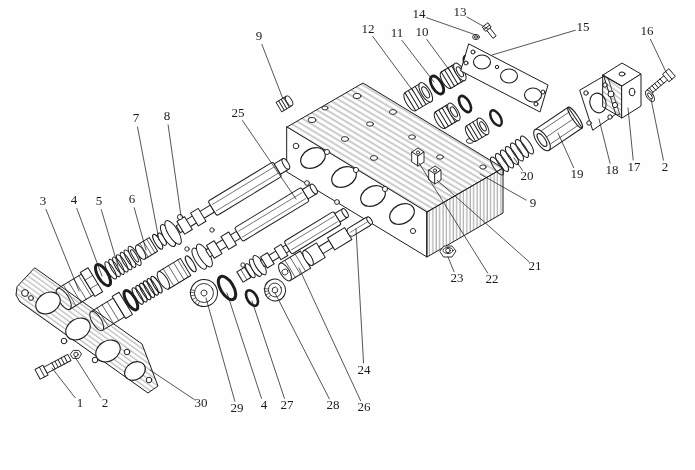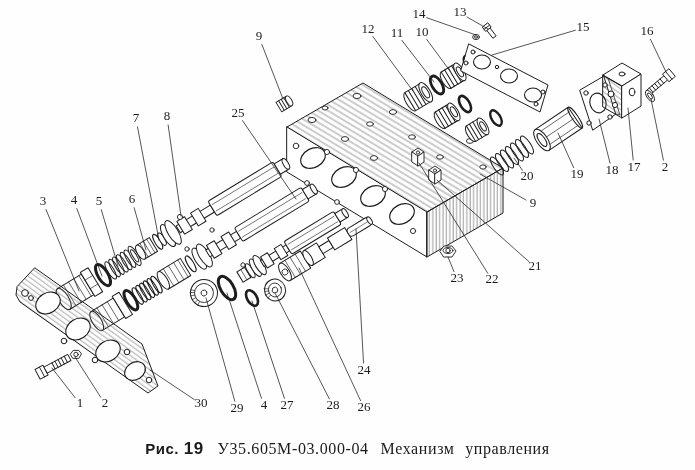--- a/index.html
+++ b/index.html
@@ -458,16 +458,13 @@
           <line x1="101.27678630741048" y1="209.66917493022478" x2="118" y2="266" stroke="#1d1d1d" stroke-width="0.75"></line>
           <text x="99" y="202" class="callout" text-anchor="middle" dominant-baseline="middle">5</text>
           <line x1="76.7980333239857" y1="208.49473211781884" x2="102" y2="276" stroke="#1d1d1d" stroke-width="0.75"></line>
           <text x="74" y="201" class="callout" text-anchor="middle" dominant-baseline="middle">4</text>
           <line x1="45.99983725282761" y1="209.4162643194905" x2="79" y2="291" stroke="#1d1d1d" stroke-width="0.75"></line>
           <text x="43" y="202" class="callout" text-anchor="middle" dominant-baseline="middle">3</text>
         </g>
   </g>
 </svg>
 
-<div id="caption">
-  <span class="ris"><span>Рис.</span>&nbsp;<span class="num">19</span></span><span class="code">У35.605М-03.000-04</span><span class="ttl">Механизм управления</span>
 </div>
-</div>
 
 </body></html>

